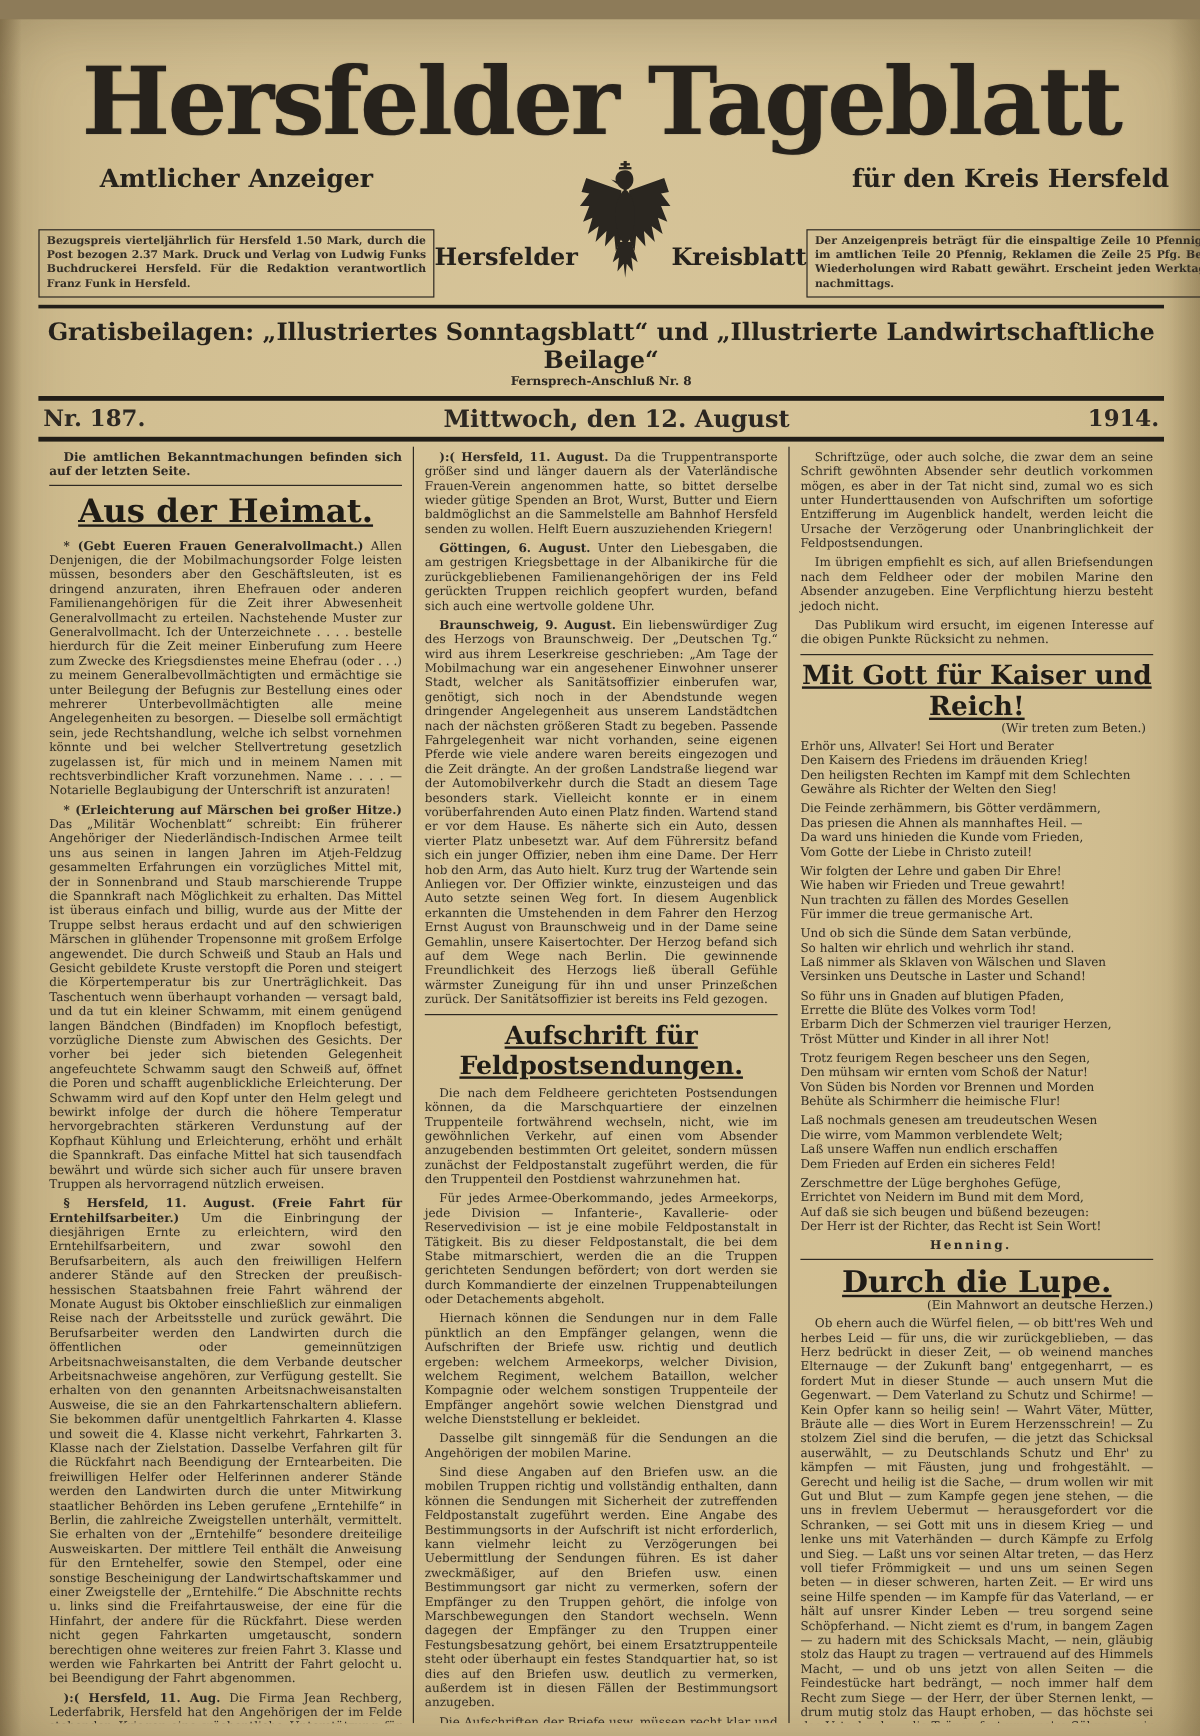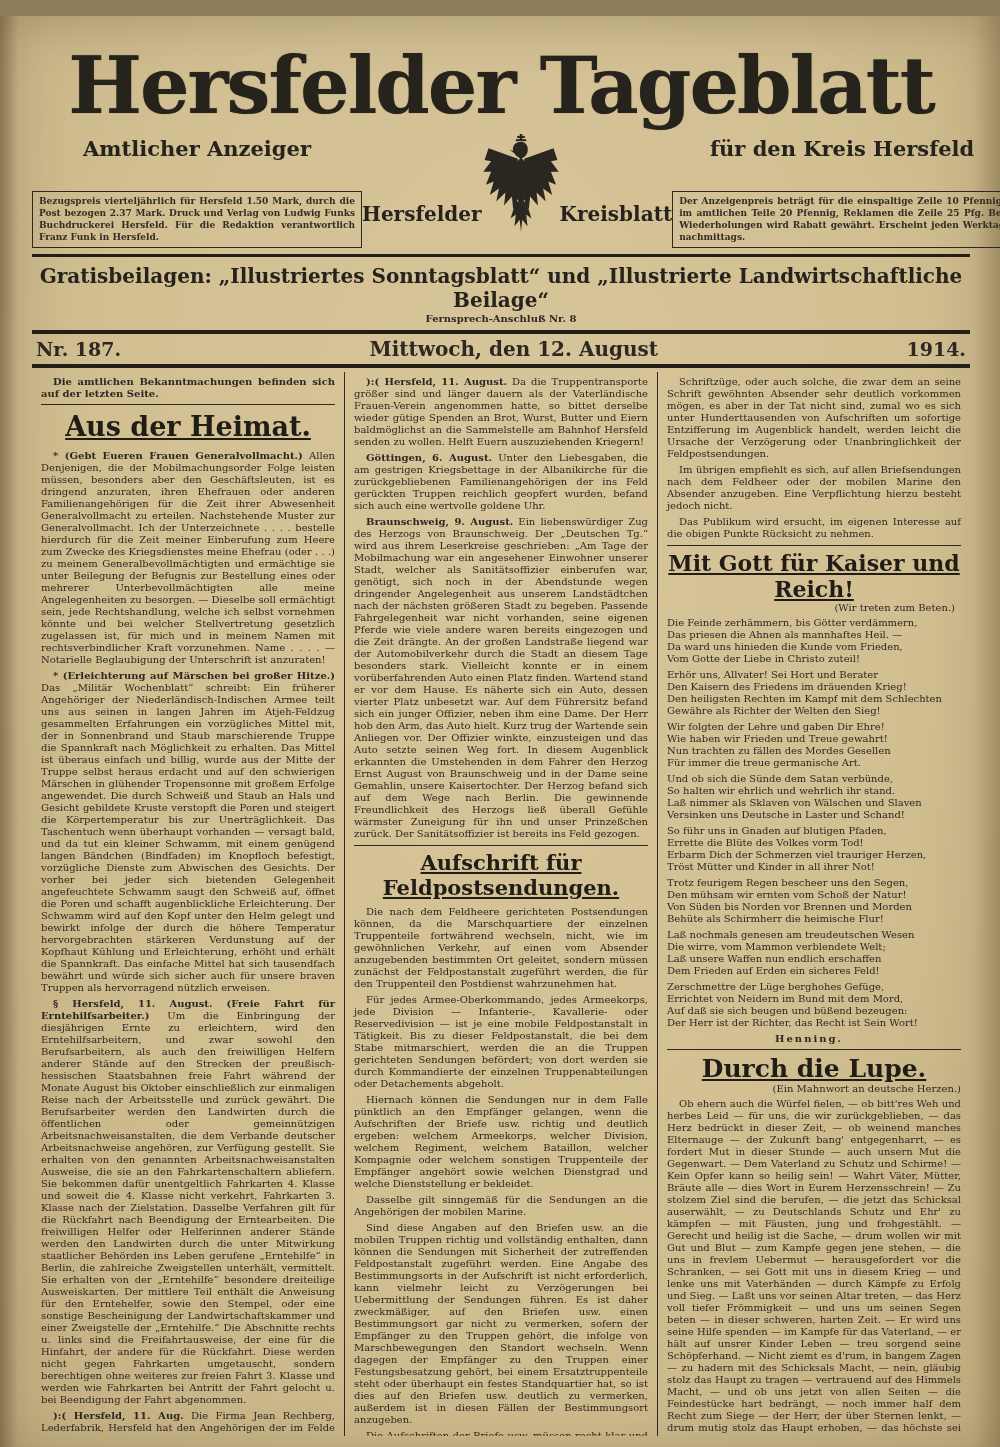--- a/index.html
+++ b/index.html
@@ -154,28 +154,28 @@
 
     <div class="col">
       <p>Schriftzüge, oder auch solche, die zwar dem an seine Schrift gewöhnten Absender sehr deutlich vorkommen mögen, es aber in der Tat nicht sind, zumal wo es sich unter Hunderttausenden von Aufschriften um sofortige Entzifferung im Augenblick handelt, werden leicht die Ursache der Verzögerung oder Unanbringlichkeit der Feldpostsendungen.</p>
       <p>Im übrigen empfiehlt es sich, auf allen Briefsendungen nach dem Feldheer oder der mobilen Marine den Absender anzugeben. Eine Verpflichtung hierzu besteht jedoch nicht.</p>
       <p>Das Publikum wird ersucht, im eigenen Interesse auf die obigen Punkte Rücksicht zu nehmen.</p>
 
       <hr class="sep-rule">
       <h2 class="gott">Mit Gott für Kaiser und Reich!</h2>
       <div class="subhead">(Wir treten zum Beten.)</div>
 
+      <p class="stanza">Erhör uns, Allvater! Sei Hort und Berater
+Den Kaisern des Friedens im dräuenden Krieg!
+Den heiligsten Rechten im Kampf mit dem Schlechten
+Gewähre als Richter der Welten den Sieg!</p>
       <p class="stanza">Die Feinde zerhämmern, bis Götter verdämmern,
 Das priesen die Ahnen als mannhaftes Heil. —
 Da ward uns hinieden die Kunde vom Frieden,
 Vom Gotte der Liebe in Christo zuteil!</p>
-      <p class="stanza">Erhör uns, Allvater! Sei Hort und Berater
-Den Kaisern des Friedens im dräuenden Krieg!
-Den heiligsten Rechten im Kampf mit dem Schlechten
-Gewähre als Richter der Welten den Sieg!</p>
       <p class="stanza">Wir folgten der Lehre und gaben Dir Ehre!
 Wie haben wir Frieden und Treue gewahrt!
 Nun trachten zu fällen des Mordes Gesellen
 Für immer die treue germanische Art.</p>
       <p class="stanza">Und ob sich die Sünde dem Satan verbünde,
 So halten wir ehrlich und wehrlich ihr stand.
 Laß nimmer als Sklaven von Wälschen und Slaven
 Versinken uns Deutsche in Laster und Schand!</p>
       <p class="stanza">So führ uns in Gnaden auf blutigen Pfaden,
 Errette die Blüte des Volkes vorm Tod!

